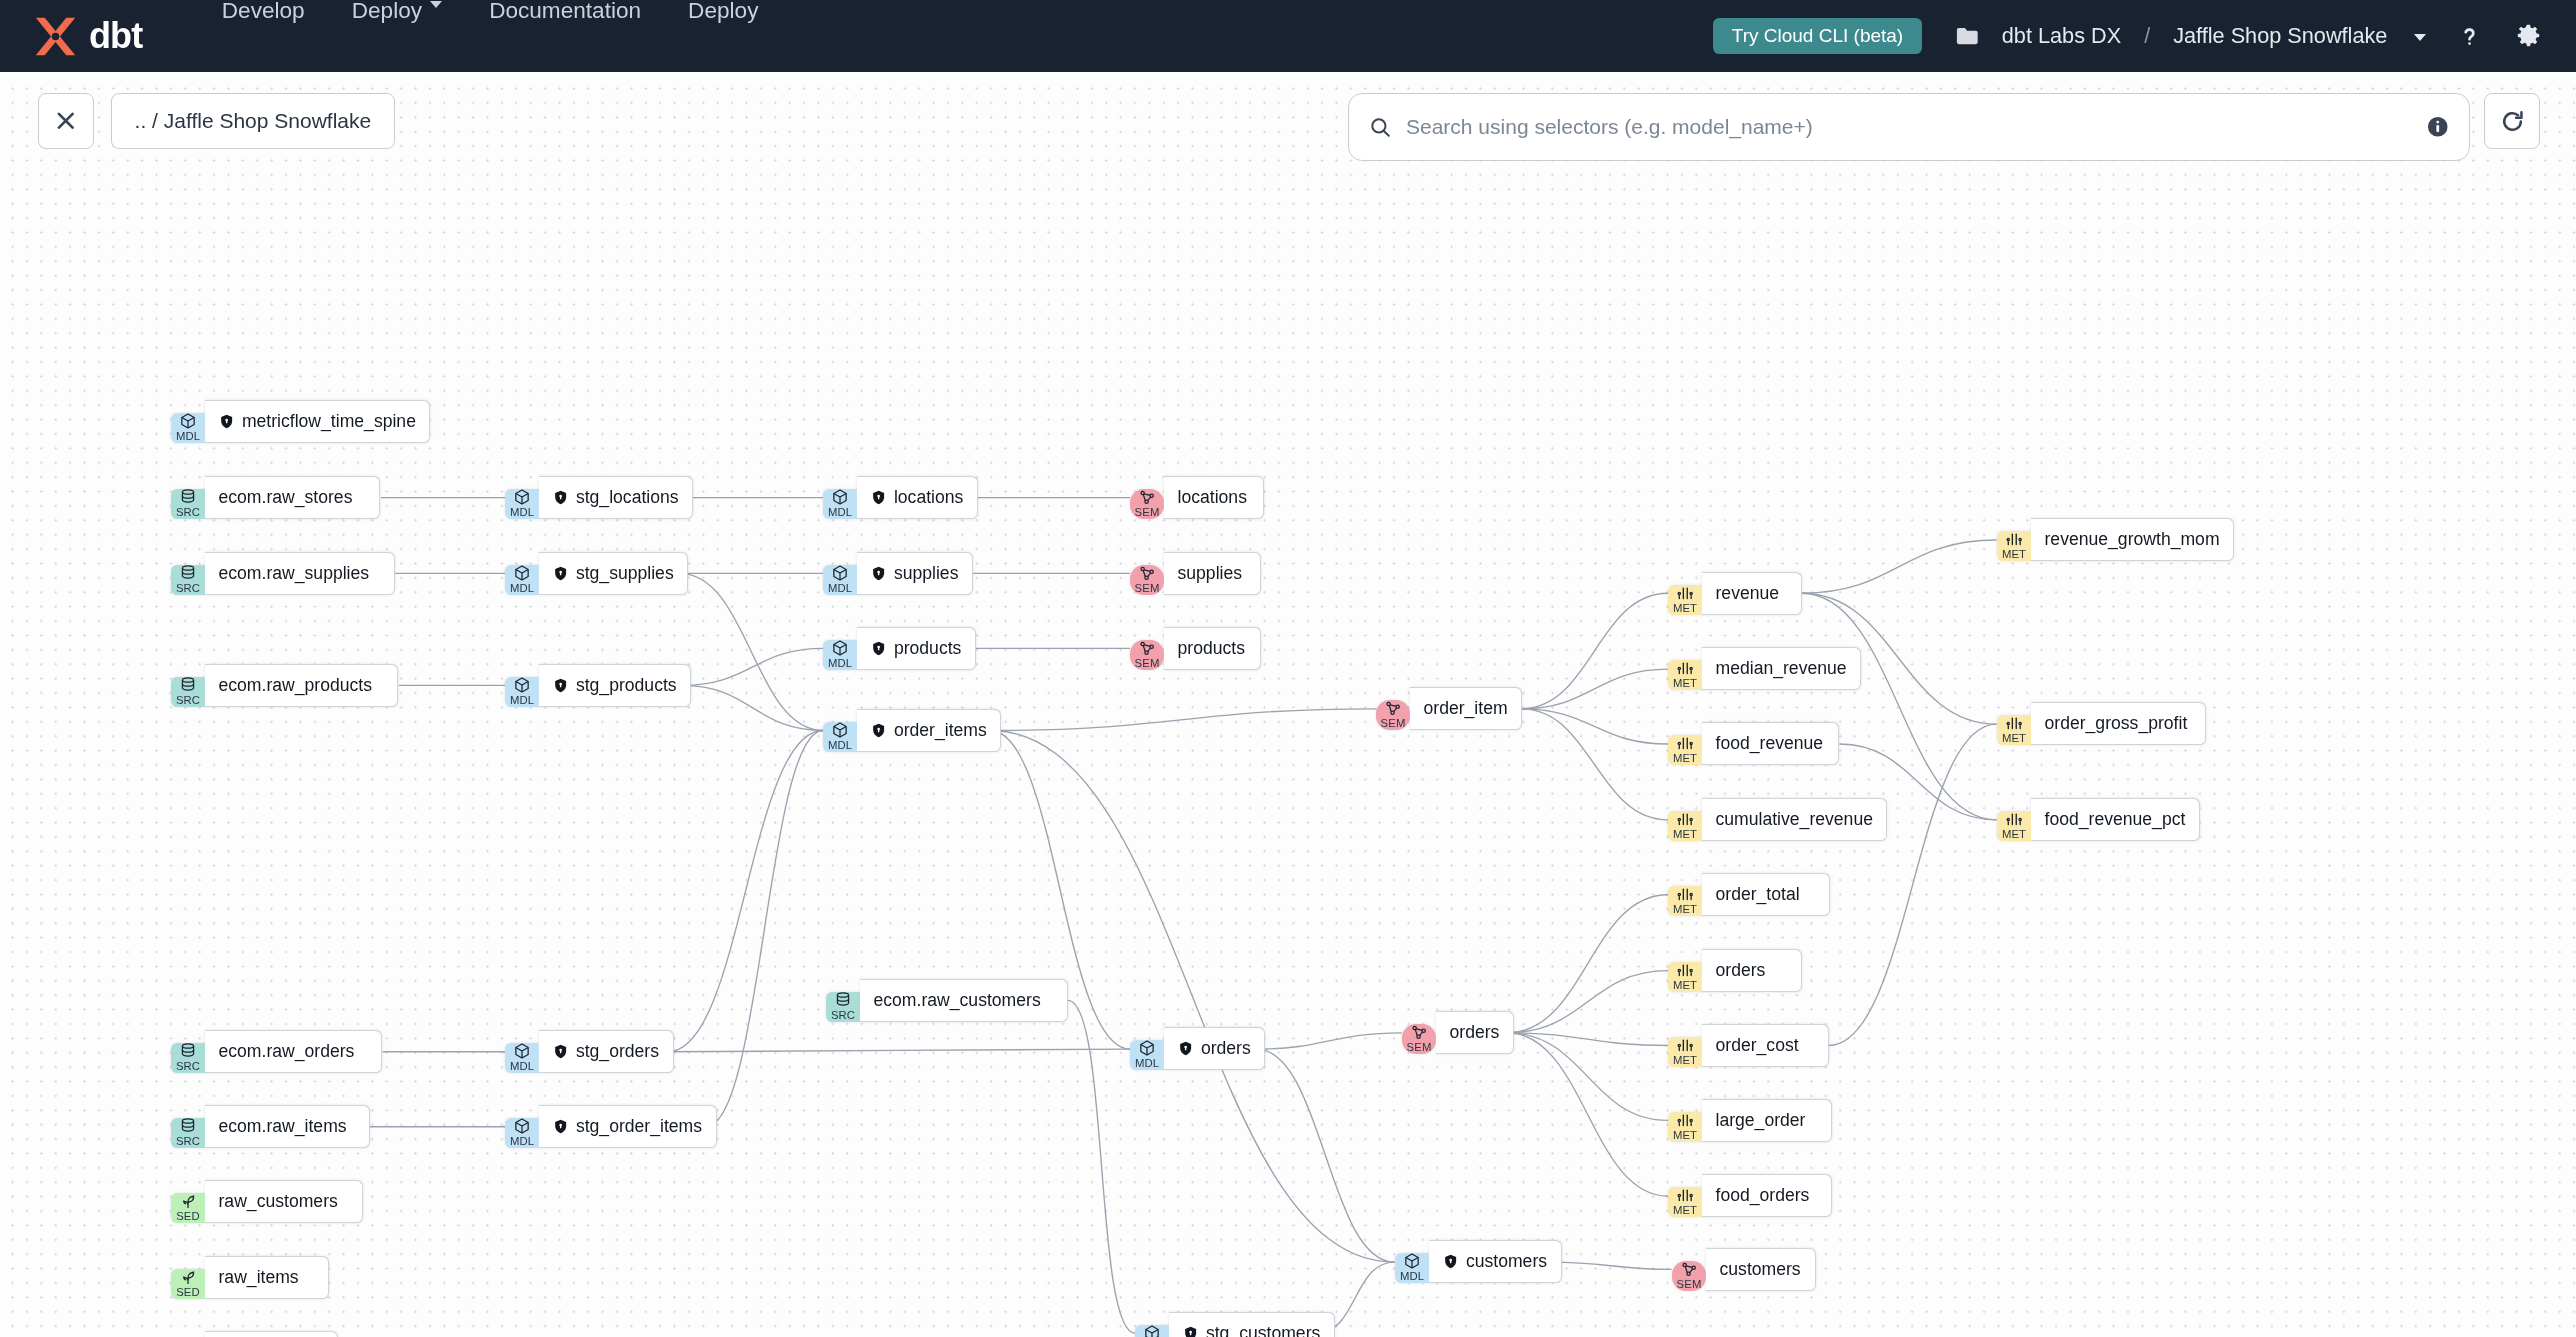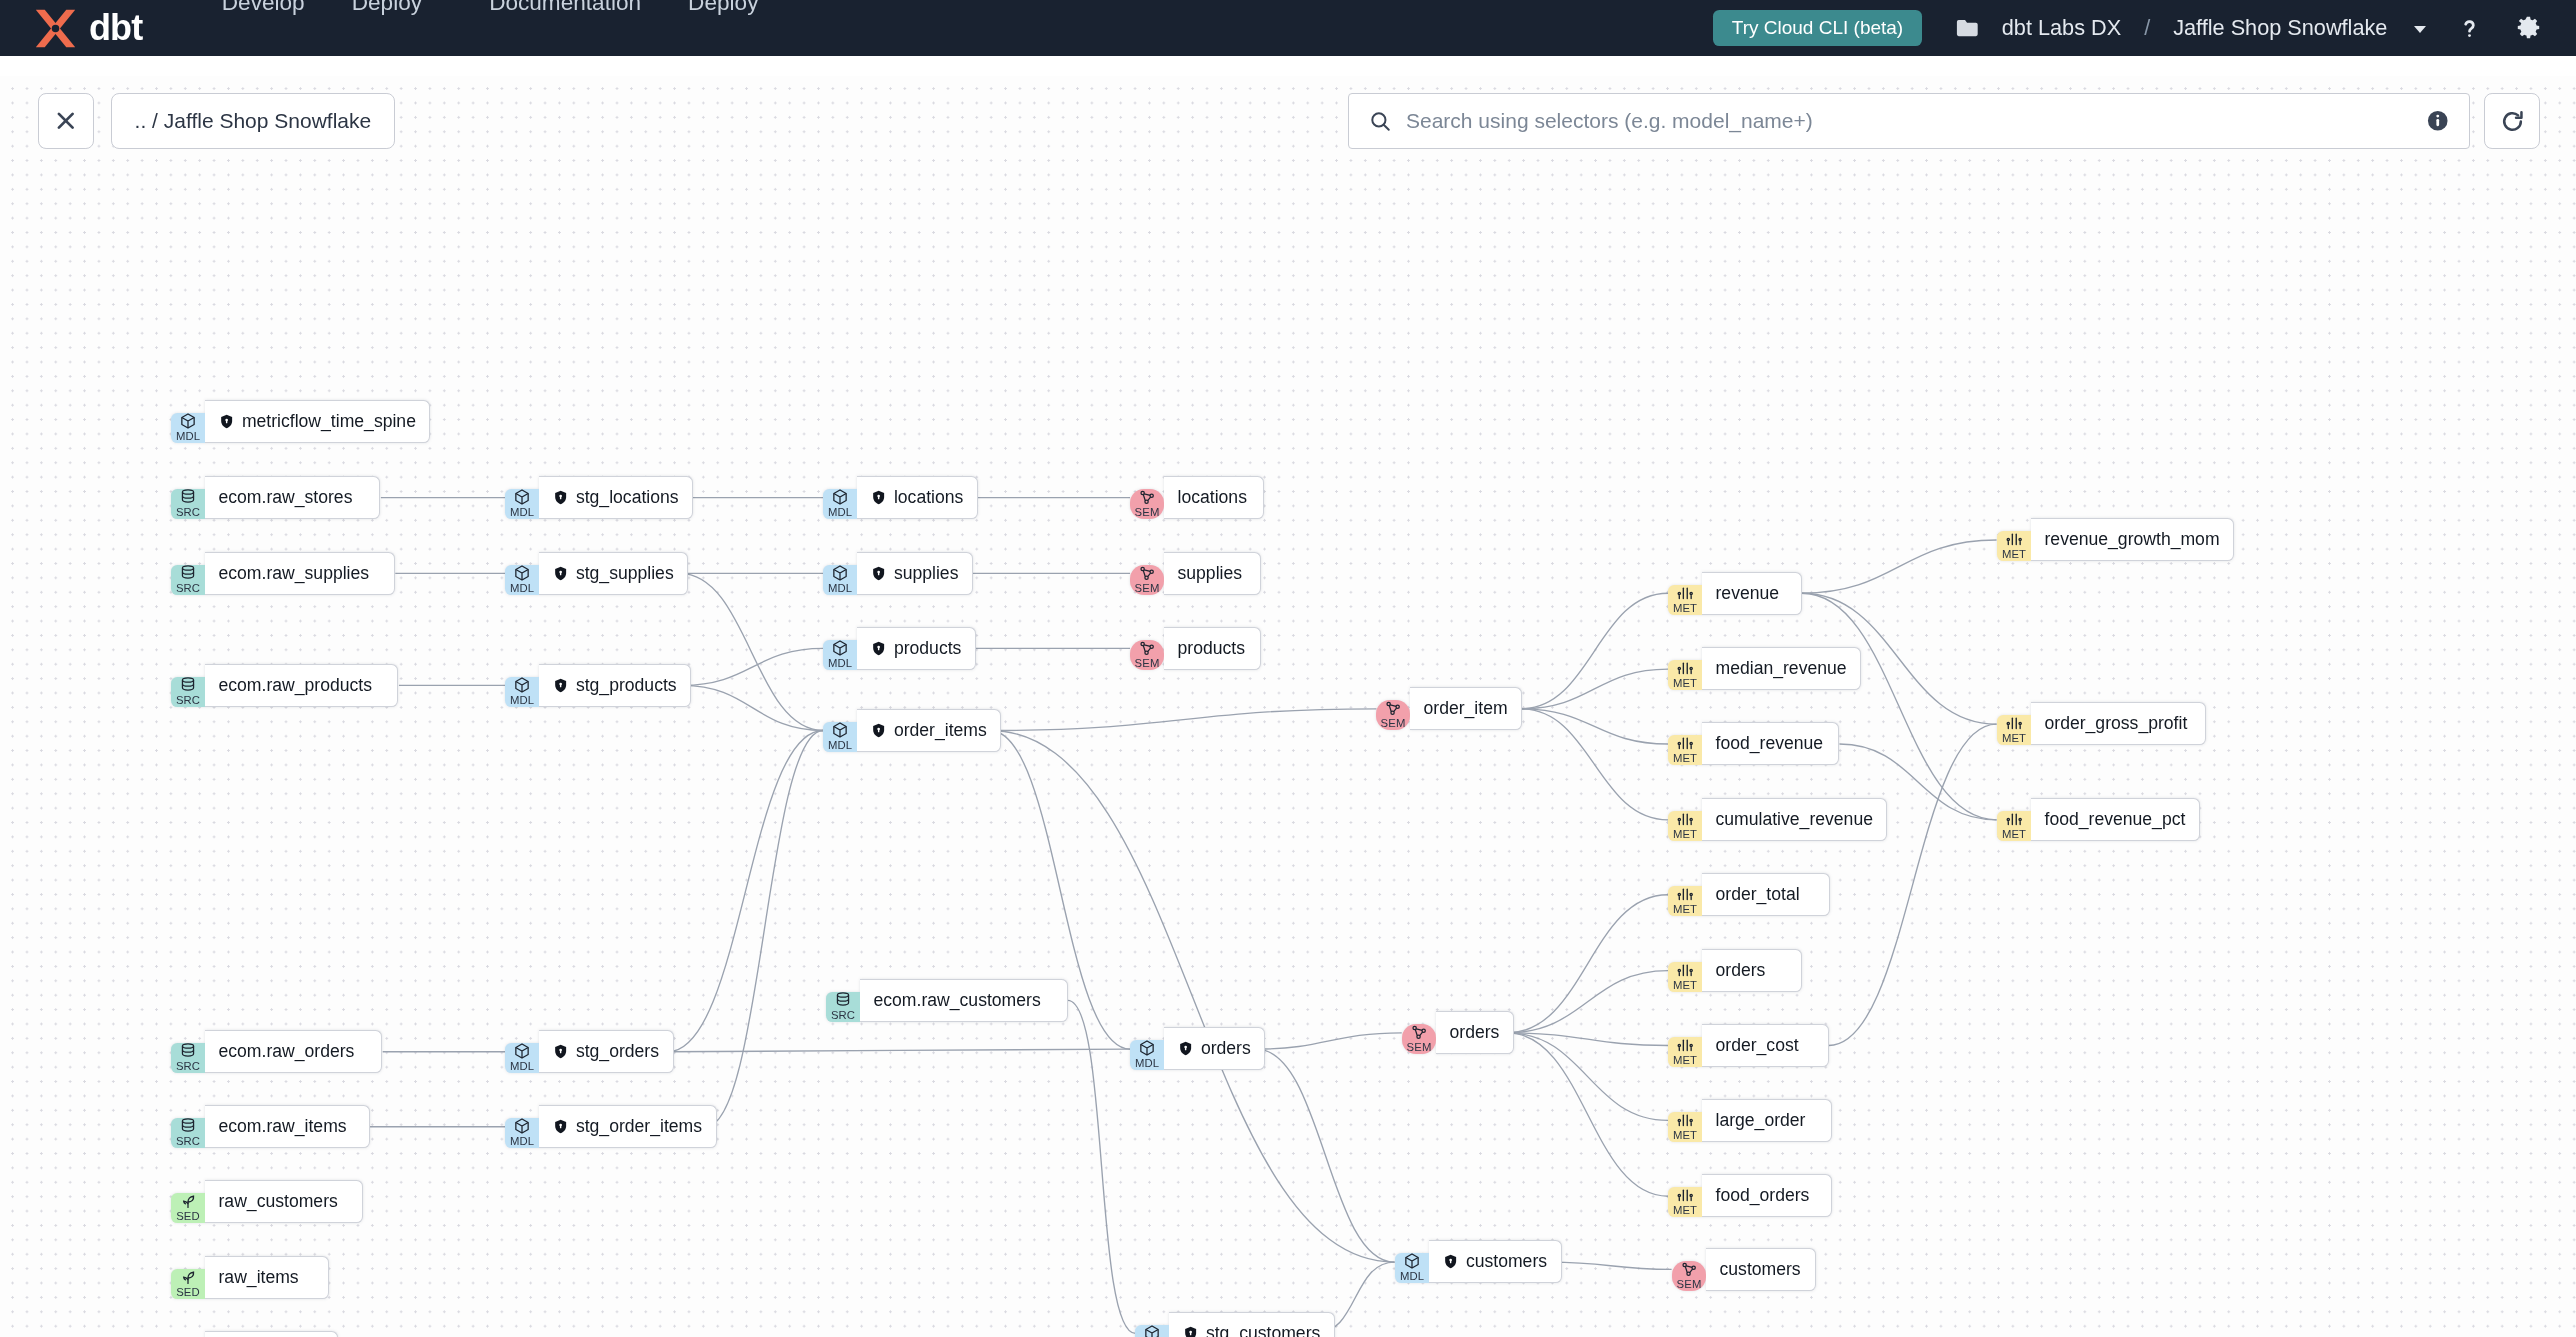--- a/index.html
+++ b/index.html
@@ -6,21 +6,21 @@
   html, body {
     width: 2576px; height: 1338px;
     font-family: "Liberation Sans", sans-serif;
     background: #ffffff;
     overflow: hidden;
   }
 
   
   #topnav {
     position: absolute; top: 0; left: 0;
-    width: 2576px; height: 56px;
+    width: 2576px; height: 72px;
     background: #192230;
     display: flex; align-items: center;
     padding: 0 31px;
     z-index: 50;
   }
   #logo-wrap { display: flex; align-items: center; gap: 9px; margin-right: 56px; }
   #logo-mark { width: 49px; height: 43px; display: block; }
   #logo-text { color:#fff; font-size: 36px; font-weight: 700; letter-spacing:-0.9px; line-height:1; }
   .nav-link {
     color: #c9d2dd; font-size: 22.6px; padding: 0 23.5px;
@@ -57,22 +57,22 @@
     background:#fff; border:0.9px solid #c9ccd4; border-radius: 8.1px;
     display:flex; align-items:center; justify-content:center; cursor:pointer;
   }
   #breadcrumb-chip {
     position:absolute; left: 111px; top: 17px; height: 56px;
     background:#fff; border:0.9px solid #c9ccd4; border-radius: 8.1px;
     display:flex; align-items:center; padding: 0 22.6px;
     font-size: 21px; color: #2c3544; white-space: nowrap; cursor: pointer;
   }
   #search-wrap {
-    position:absolute; left: 1348px; top: 17px; width: 1122px; height: 56px;
-    background:#fff; border:0.9px solid #c9ccd4; border-radius: 4px;
+    position:absolute; left: 1348px; top: 17px; width: 1122px; height: 68px;
+    background:#fff; border:0.9px solid #c9ccd4; border-radius: 14px;
     display:flex; align-items:center; padding: 0 20px; gap: 14.4px;
   }
   #search-input {
     flex:1; border:none; outline:none; font-size: 21px; color:#2c3544;
     font-family:"Liberation Sans", sans-serif; background: transparent;
   }
   #search-input::placeholder { color:#7c8796; }
   #info-icon-btn { cursor:pointer; display:flex; }
   #refresh-btn {
     position:absolute; left: 2484px; top: 17px; width: 56px; height: 56px;

